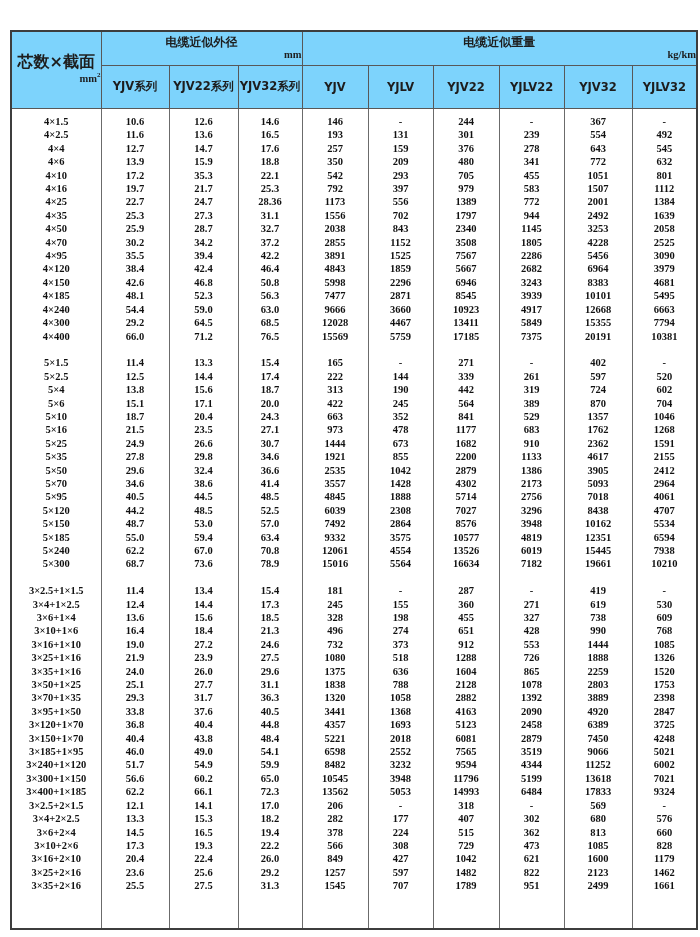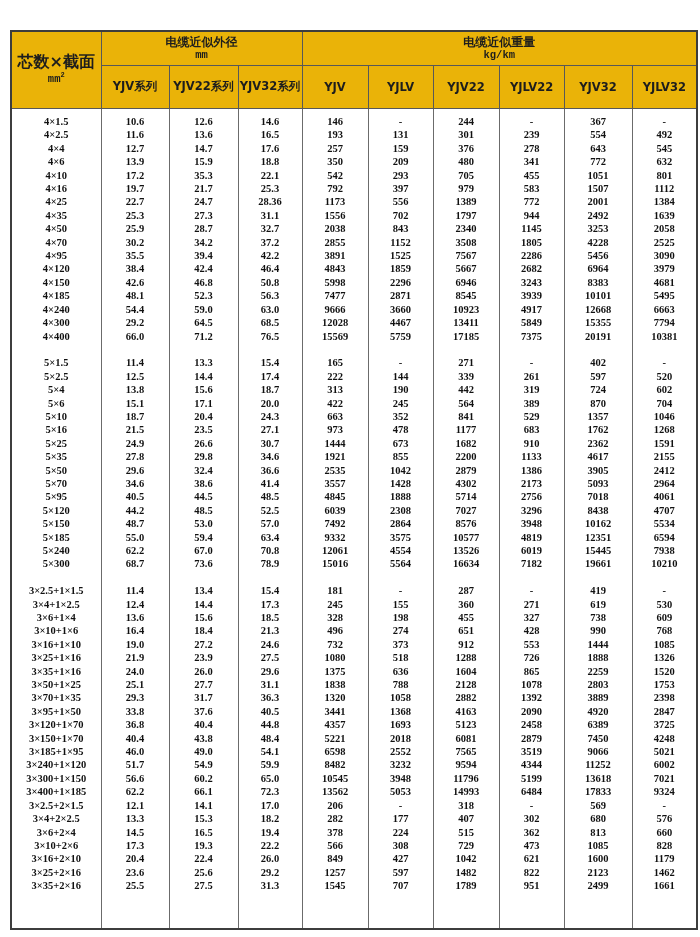--- a/index.html
+++ b/index.html
@@ -19,31 +19,31 @@
     color:#000;
     margin-top:40px;
   }
   table.spec-table {
     position:absolute; top:30px; left:10px;
     width:686px; height:900px;
     border-collapse:collapse; table-layout:fixed;
     border:2px solid #3d3d3d;
   }
   thead th {
-    background:#eab308;
+    background:#7dd3fc;
     border:1px solid #585858;
     font-family:"DejaVu Sans","Liberation Sans",sans-serif;
     font-weight:bold; font-size:11.5px; color:#1d1d1d;
     text-align:center; vertical-align:middle;
     padding:0;
   }
   thead tr.group-row th { height:34px; }
   thead tr.series-row th { height:43px; }
   .hline1 { line-height:14px; font-size:12px; }
-  .hline2 { line-height:12px; font-size:10.5px; font-family:Liberation Mono, monospace; }
+  .hline2 { line-height:12px; font-size:10.5px; font-family:Liberation Serif, serif;text-align:right; }
   .hline2 sup { font-size:7px; }
   .spec-th .hline1 { font-size:16px; }
   tbody td {
     border-left:1px solid #6b6b6b;
     text-align:center; vertical-align:middle;
     font-weight:bold; font-size:10.5px;
     padding:0; line-height:13.4px;
     white-space:nowrap; overflow:hidden;
     color:#111;
   }

